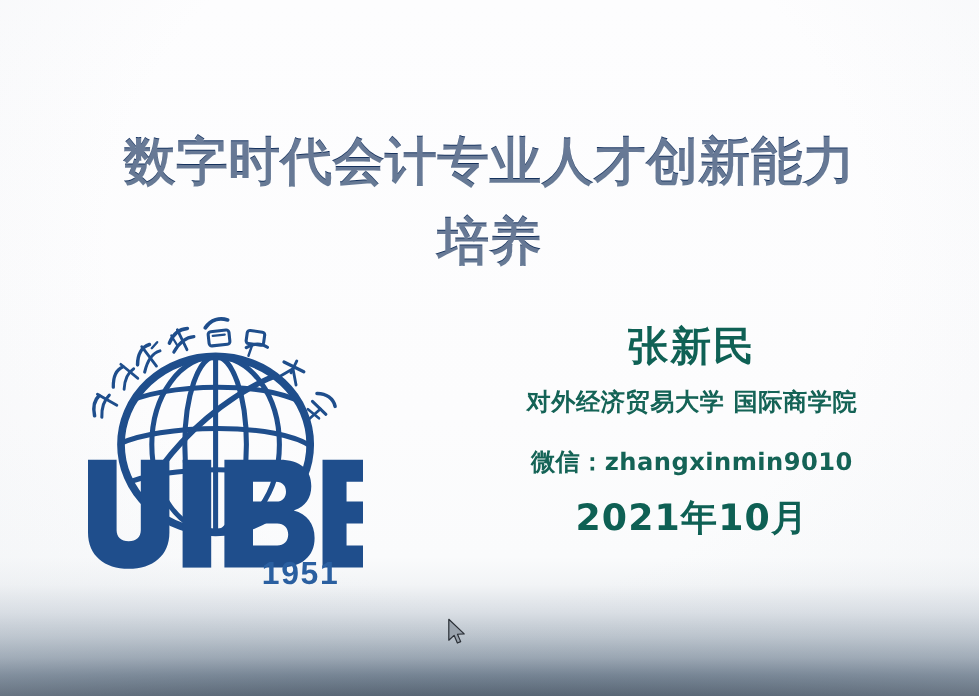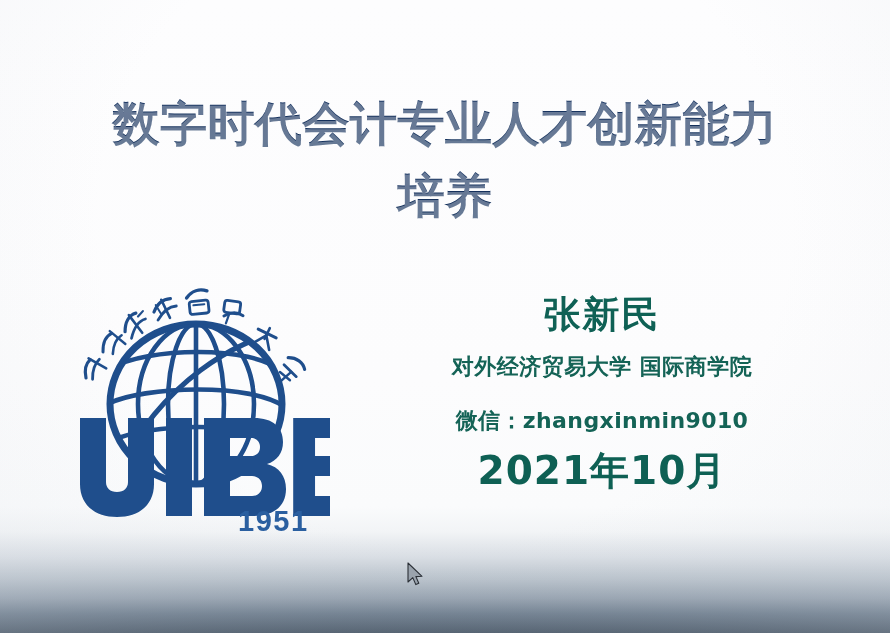--- a/index.html
+++ b/index.html
@@ -36,21 +36,21 @@
   #slide-frame::after {
     content:"";
     position:absolute; inset:0;
     background: radial-gradient(ellipse at 50% 35%, rgba(255,255,255,0) 55%, rgba(210,216,224,0.18) 100%);
     pointer-events:none;
   }
 
   
   #title-block {
     position: absolute;
-    top: 88px;
+    top: 112px;
     left: 0;
     width: 890px;
     text-align: center;
     z-index: 4;
   }
   .title-line {
     font-size: 47px;
     line-height: 72px;
     font-weight: 700;
     letter-spacing: 0.5px;
@@ -71,21 +71,21 @@
     top: 286px;
     width: 268px;
     height: 252px;
     z-index: 4;
   }
   #logo-block svg { display:block; width:100%; height:100%; }
 
   
   #speaker-block {
     position: absolute;
-    left: 357px;
+    left: 384px;
     top: 292px;
     width: 490px;
     text-align: center;
     z-index: 4;
     color: #14655a;
   }
   #speaker-name {
     font-size: 37px;
     line-height: 46px;
     font-weight: 700;
@@ -107,21 +107,21 @@
     margin-top: 24px;
     font-size: 22px;
     line-height: 30px;
     font-weight: 700;
     color: #146356;
     letter-spacing: 0.4px;
     font-family: "DejaVu Sans", "Liberation Sans", sans-serif;
   }
   #presentation-date {
     margin-top: 14px;
-    font-size: 39px;
+    font-size: 33px;
     line-height: 42px;
     font-weight: 700;
     color: #0e6054;
     letter-spacing: 1px;
     font-family: "DejaVu Sans", "Liberation Sans", sans-serif;
   }
 
   
   #mouse-cursor {
     position: absolute;

